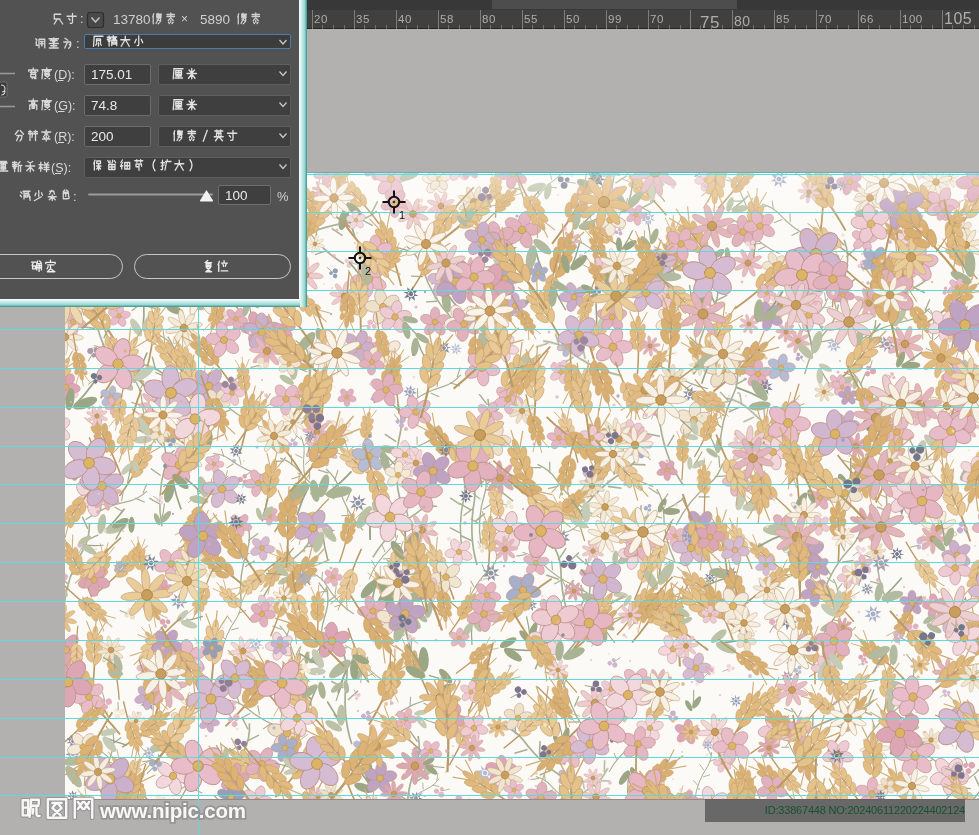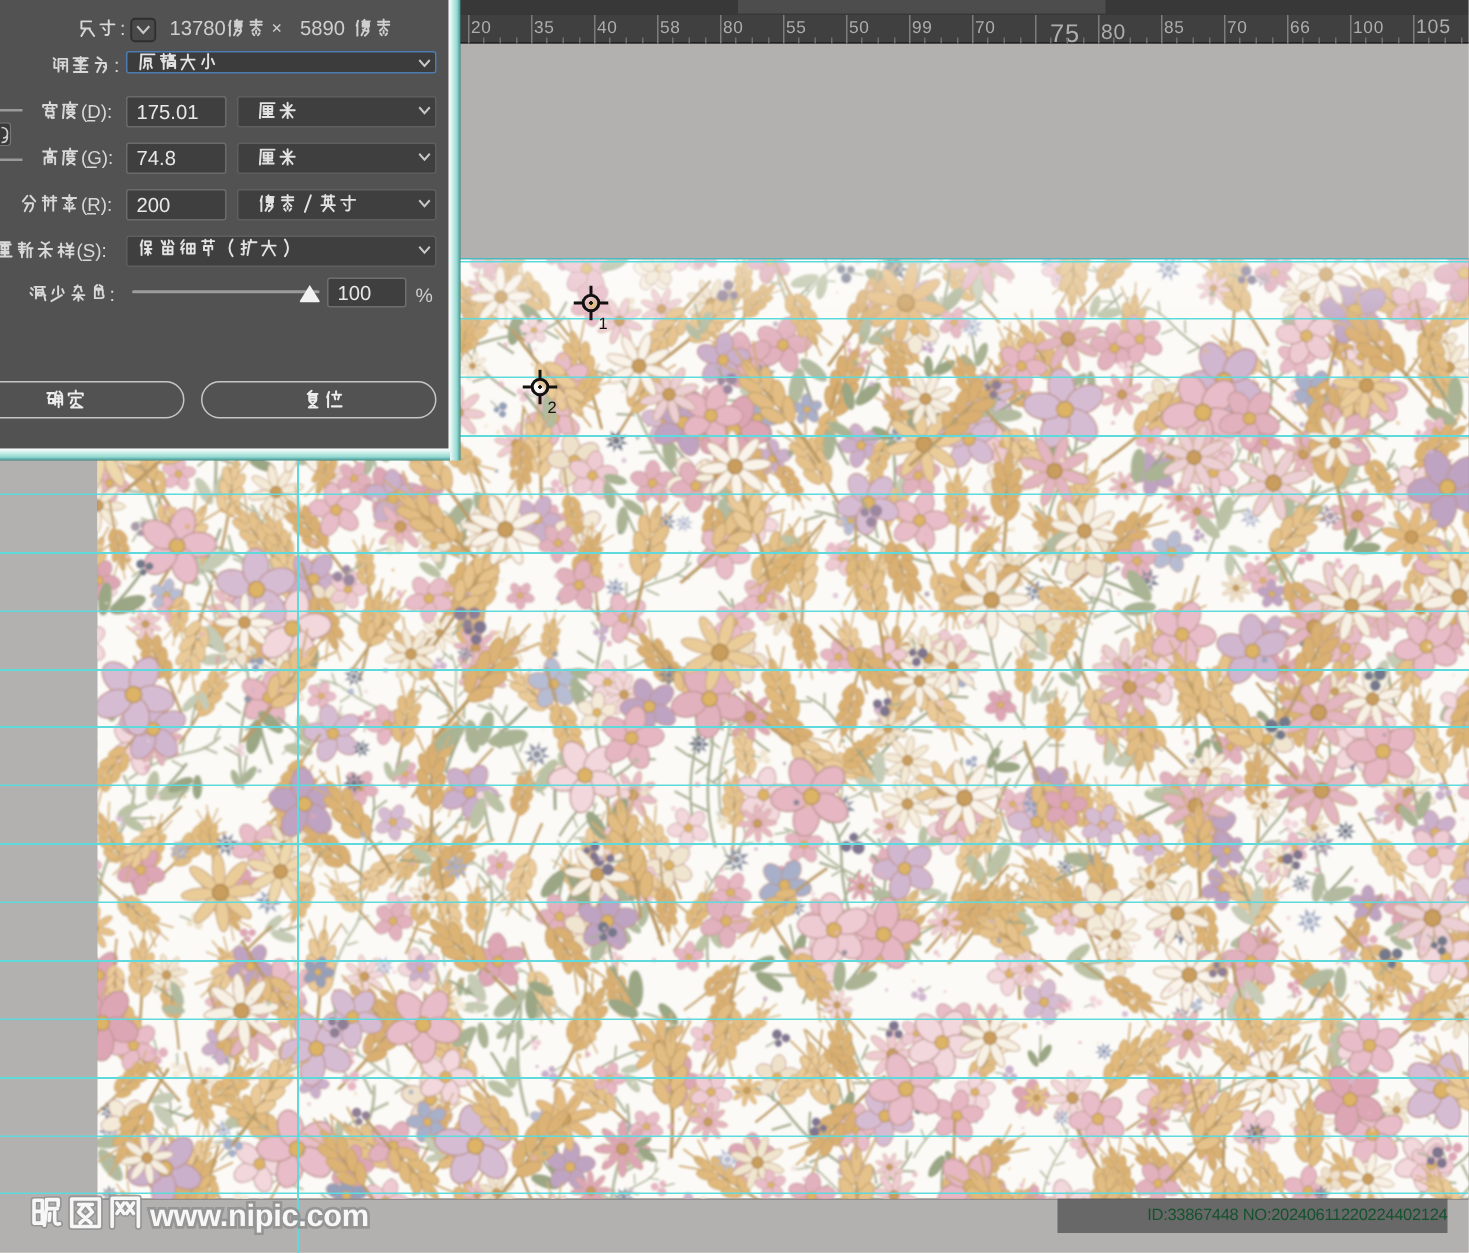--- a/index.html
+++ b/index.html
@@ -81,21 +81,21 @@
       <div style="position:absolute;left:560px;top:3px;font-size:11.5px;color:#adadad;letter-spacing:0.5px">66</div>
       <div style="position:absolute;left:568px;top:15px;width:1px;height:4px;background:#6e6e6e"></div>
       <div style="position:absolute;left:579px;top:15px;width:1px;height:4px;background:#6e6e6e"></div>
       <div style="position:absolute;left:590px;top:15px;width:1px;height:4px;background:#6e6e6e"></div>
       <div style="position:absolute;left:600px;top:0;width:1px;height:19px;background:#7d7d7d"></div>
       <div style="position:absolute;left:602px;top:3px;font-size:11.5px;color:#adadad;letter-spacing:0.5px">100</div>
       <div style="position:absolute;left:610px;top:15px;width:1px;height:4px;background:#6e6e6e"></div>
       <div style="position:absolute;left:621px;top:15px;width:1px;height:4px;background:#6e6e6e"></div>
       <div style="position:absolute;left:632px;top:15px;width:1px;height:4px;background:#6e6e6e"></div>
       <div style="position:absolute;left:642px;top:0;width:1px;height:19px;background:#7d7d7d"></div>
-      <div style="position:absolute;left:644px;top:0;font-size:13px;color:#adadad;letter-spacing:0.5px">105</div>
+      <div style="position:absolute;left:644px;top:0;font-size:16px;color:#adadad;letter-spacing:0.5px">105</div>
       <div style="position:absolute;left:652px;top:15px;width:1px;height:4px;background:#6e6e6e"></div>
       <div style="position:absolute;left:663px;top:15px;width:1px;height:4px;background:#6e6e6e"></div>
       <div style="position:absolute;left:674px;top:15px;width:1px;height:4px;background:#6e6e6e"></div>
     </div>
 
   <div class="abs" style="left:65px;top:172px;width:914px;height:627px;background:#fcfaf6;overflow:hidden">
       <svg width="914" height="627" viewBox="0 0 914 627" style="position:absolute;left:0;top:0">
         <defs>
 <g id="w">
  <path d="M0 6 Q2 26 1 44" stroke="#b08a4e" stroke-width="1.4" fill="none"></path>

